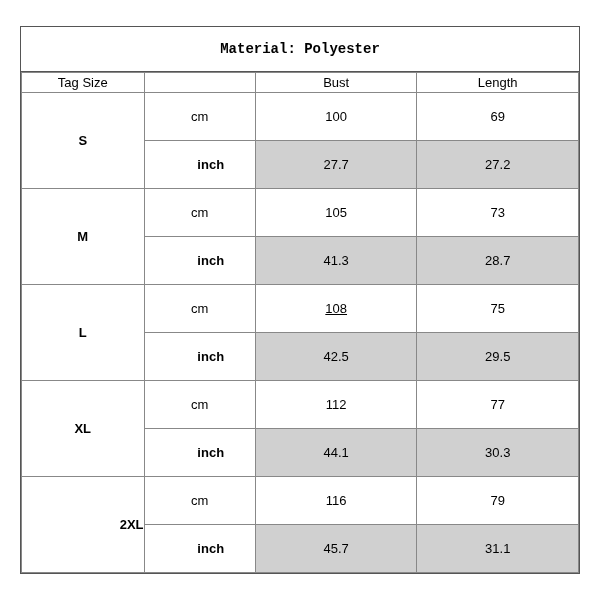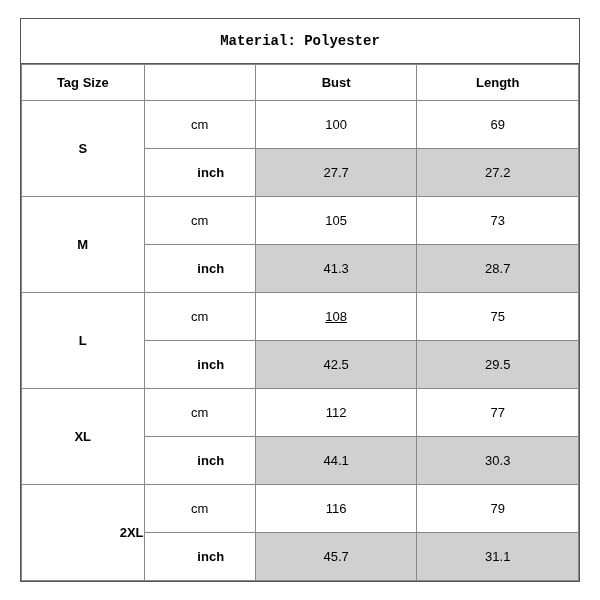--- a/index.html
+++ b/index.html
@@ -34,22 +34,22 @@
     table {
       width: 100%;
       border-collapse: collapse;
     }
     td, th {
       border: 1px solid #888;
       text-align: center;
       padding: 0;
     }
     .header-row th {
-      padding: 10px 6px;
-      font-weight: bold;
+      padding: 2px 6px;
+      font-weight: normal;
       background: #fff;
       font-size: 13px;
     }
     .col-tag { width: 22%; }
     .col-unit { width: 20%; }
     .col-bust { width: 29%; }
     .col-length { width: 29%; }
 
     .size-cell {
       font-weight: bold;

